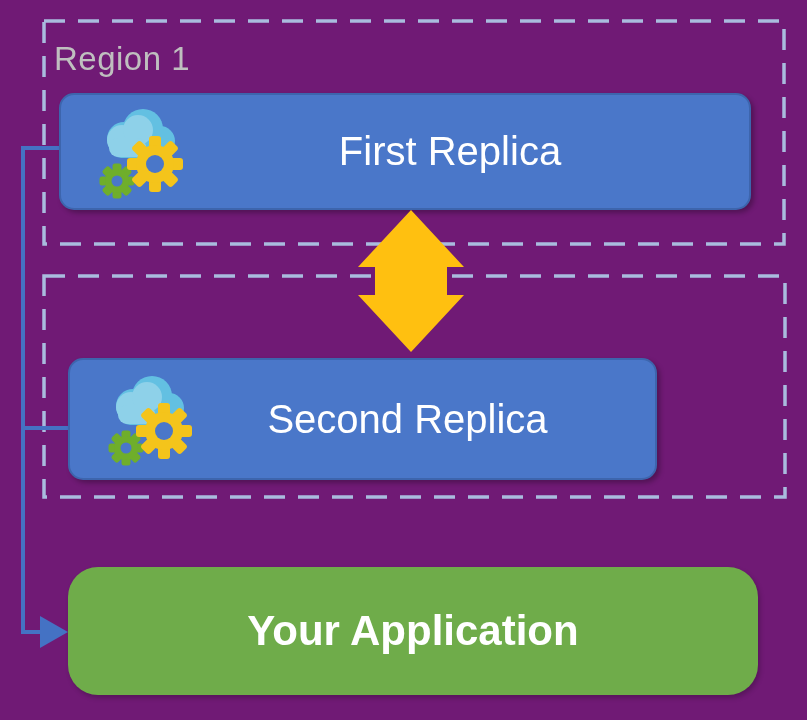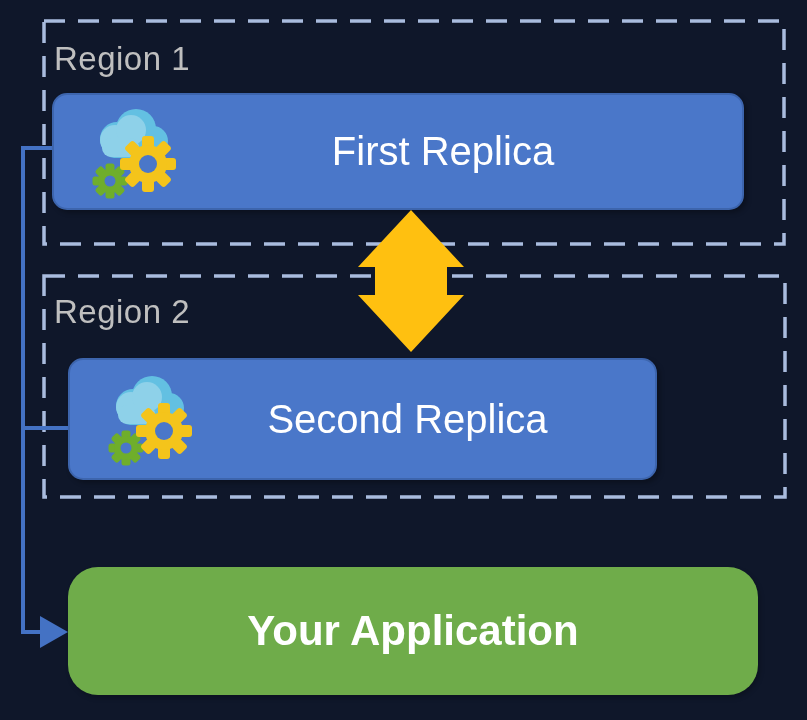--- a/index.html
+++ b/index.html
@@ -15,21 +15,21 @@
     --gear-yellow:#f4c41b;
     --gear-green:#6fae2b;
     --text-white:#ffffff;
   }
   *{margin:0;padding:0;box-sizing:border-box;}
   html,body{background:#ffffff;}
   body{font-family:"Liberation Sans", sans-serif;}
   .canvas{
     position:relative;
     width:807px;height:720px;
-    background:#0f172a;
+    background:#701a75;
     overflow:hidden;
   }
   .bg-svg{
     position:absolute;left:0;top:0;width:807px;height:720px;
     z-index:1;
   }
   .region-label{
     position:absolute;left:54px;z-index:2;
     font-size:33px;font-weight:400;color:var(--region-label);
     letter-spacing:0.5px;white-space:nowrap;
@@ -41,21 +41,21 @@
     display:flex;align-items:center;justify-content:center;
     color:var(--text-white);
   }
   .replica{
     background:var(--node-blue);
     border:2px solid var(--node-blue-border);
     border-radius:15px;
     box-shadow:3px 3px 5px rgba(0,0,0,0.28);
     font-size:40px;
   }
-  .replica.first{left:52px;top:93px;width:692px;height:117px;}
+  .replica.first{left:59px;top:93px;width:692px;height:117px;}
   .replica.second{left:68px;top:358px;width:589px;height:122px;}
   .replica-label{transform:translateX(45px);white-space:nowrap;}
   .node-icon{
     position:absolute;left:30px;top:50%;
     transform:translateY(-50%);
     width:100px;height:100px;
   }
   .app{
     left:68px;top:567px;width:690px;height:128px;
     background:var(--app-green);
@@ -78,21 +78,20 @@
     <rect x="44" y="21" width="740" height="223" fill="none" stroke="var(--region-dash)" stroke-width="3.5" stroke-dasharray="21 13"></rect>
     <rect x="44" y="276" width="741" height="221" fill="none" stroke="var(--region-dash)" stroke-width="3.5" stroke-dasharray="21 13"></rect>
     <g stroke="var(--connector-blue)" stroke-width="4" fill="none">
       <path d="M68,148 H23 V632 H40"></path>
       <path d="M23,428 H68"></path>
     </g>
     <polygon points="40,616 68,632 40,648" fill="var(--connector-blue)"></polygon>
   </svg>
 
   <div class="region-label r1">Region 1</div>
-  <div class="region-label r2">Region 2</div>
 
   <div class="node replica first">
     <svg class="node-icon" viewBox="0 0 100 100">
       <g fill="var(--cloud-dark)">
         <circle cx="52" cy="27" r="20"></circle>
         <circle cx="69" cy="39" r="15"></circle>
         <circle cx="33" cy="37" r="17"></circle>
         <rect x="20" y="36" width="64" height="20" rx="10"></rect>
       </g>
       <g fill="var(--cloud-light)">

